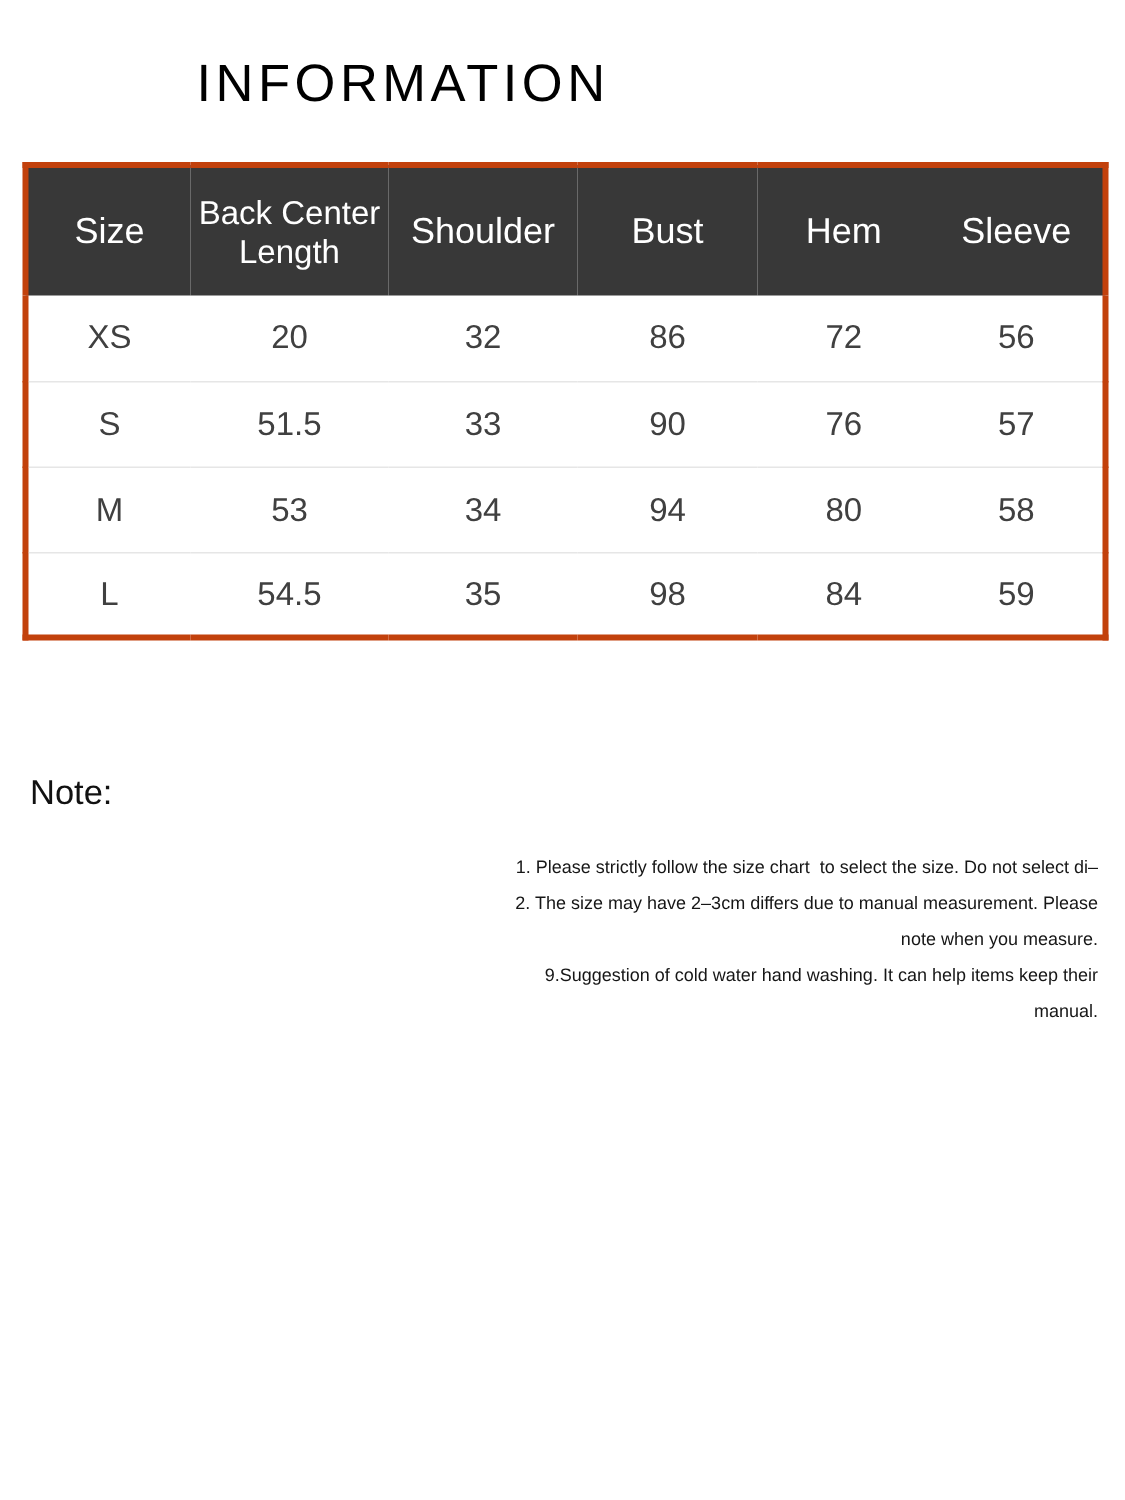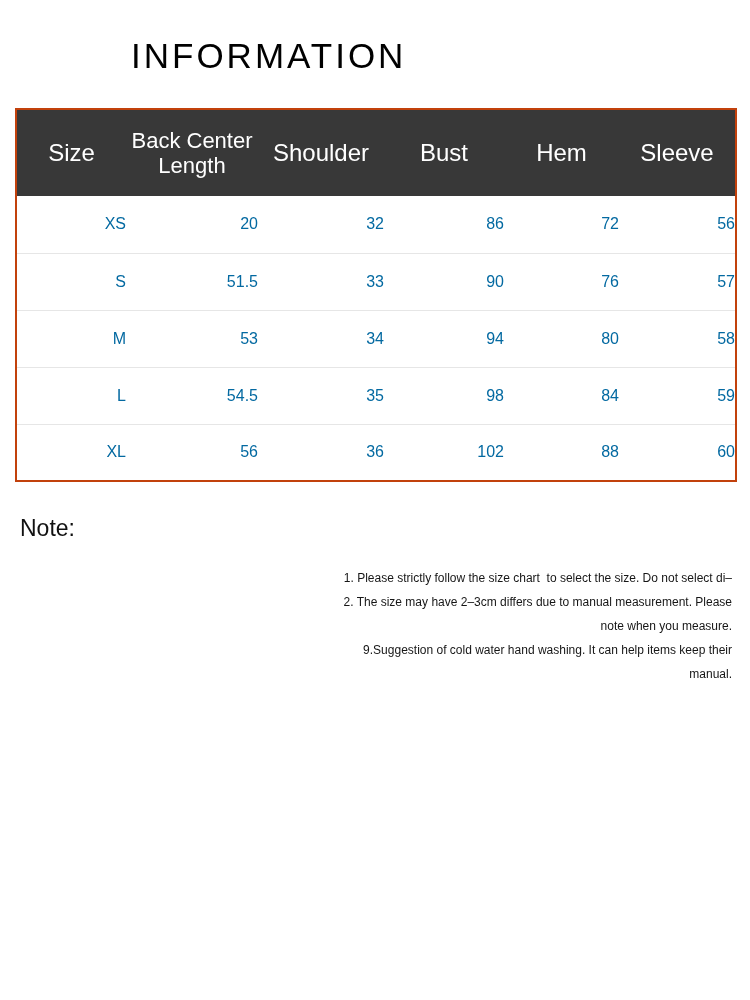--- a/index.html
+++ b/index.html
@@ -30,21 +30,21 @@
     color: #000000;
     white-space: nowrap;
   }
   table.size-table {
     position: absolute;
     left: 15px;
     top: 108px;
     width: 720px;
     border-collapse: collapse;
     table-layout: fixed;
-    border: 2px solid #c2410c;
+    border: 4px solid #c2410c;
   }
   table.size-table thead tr {
     background: #383838;
     height: 87px;
   }
   table.size-table th {
     color: #ffffff;
     font-weight: 400;
     font-size: 24px;
     text-align: center;
@@ -56,24 +56,24 @@
     font-size: 22px;
   }
   table.size-table tbody tr {
     height: 57px;
     border-top: 1px solid #e6e6e6;
   }
   table.size-table tbody tr:first-child {
     border-top: none;
   }
   table.size-table td {
-    text-align: right;
+    text-align: center;
     vertical-align: middle;
-    font-size: 16px;
-    color: #0369a1;
+    font-size: 22px;
+    color: #404040;
     padding: 0;
   }
   .notes {
     position: absolute;
     left: 20px;
     top: 515px;
     width: 712px;
   }
   .notes-heading {
     font-size: 23px;
@@ -141,28 +141,20 @@
         <td>58</td>
       </tr>
       <tr>
         <td>L</td>
         <td>54.5</td>
         <td>35</td>
         <td>98</td>
         <td>84</td>
         <td>59</td>
       </tr>
-      <tr>
-        <td>XL</td>
-        <td>56</td>
-        <td>36</td>
-        <td>102</td>
-        <td>88</td>
-        <td>60</td>
-      </tr>
     </tbody>
   </table>
 
   <div class="notes">
     <div class="notes-heading">Note:</div>
     <div class="note-line">1. Please strictly follow the size chart  to select the size. Do not select di–</div>
     <div class="note-line">2. The size may have 2–3cm differs due to manual measurement. Please</div>
     <div class="note-line">note when you measure.</div>
     <div class="note-line">9.Suggestion of cold water hand washing. It can help items keep their</div>
     <div class="note-line">manual.</div>

